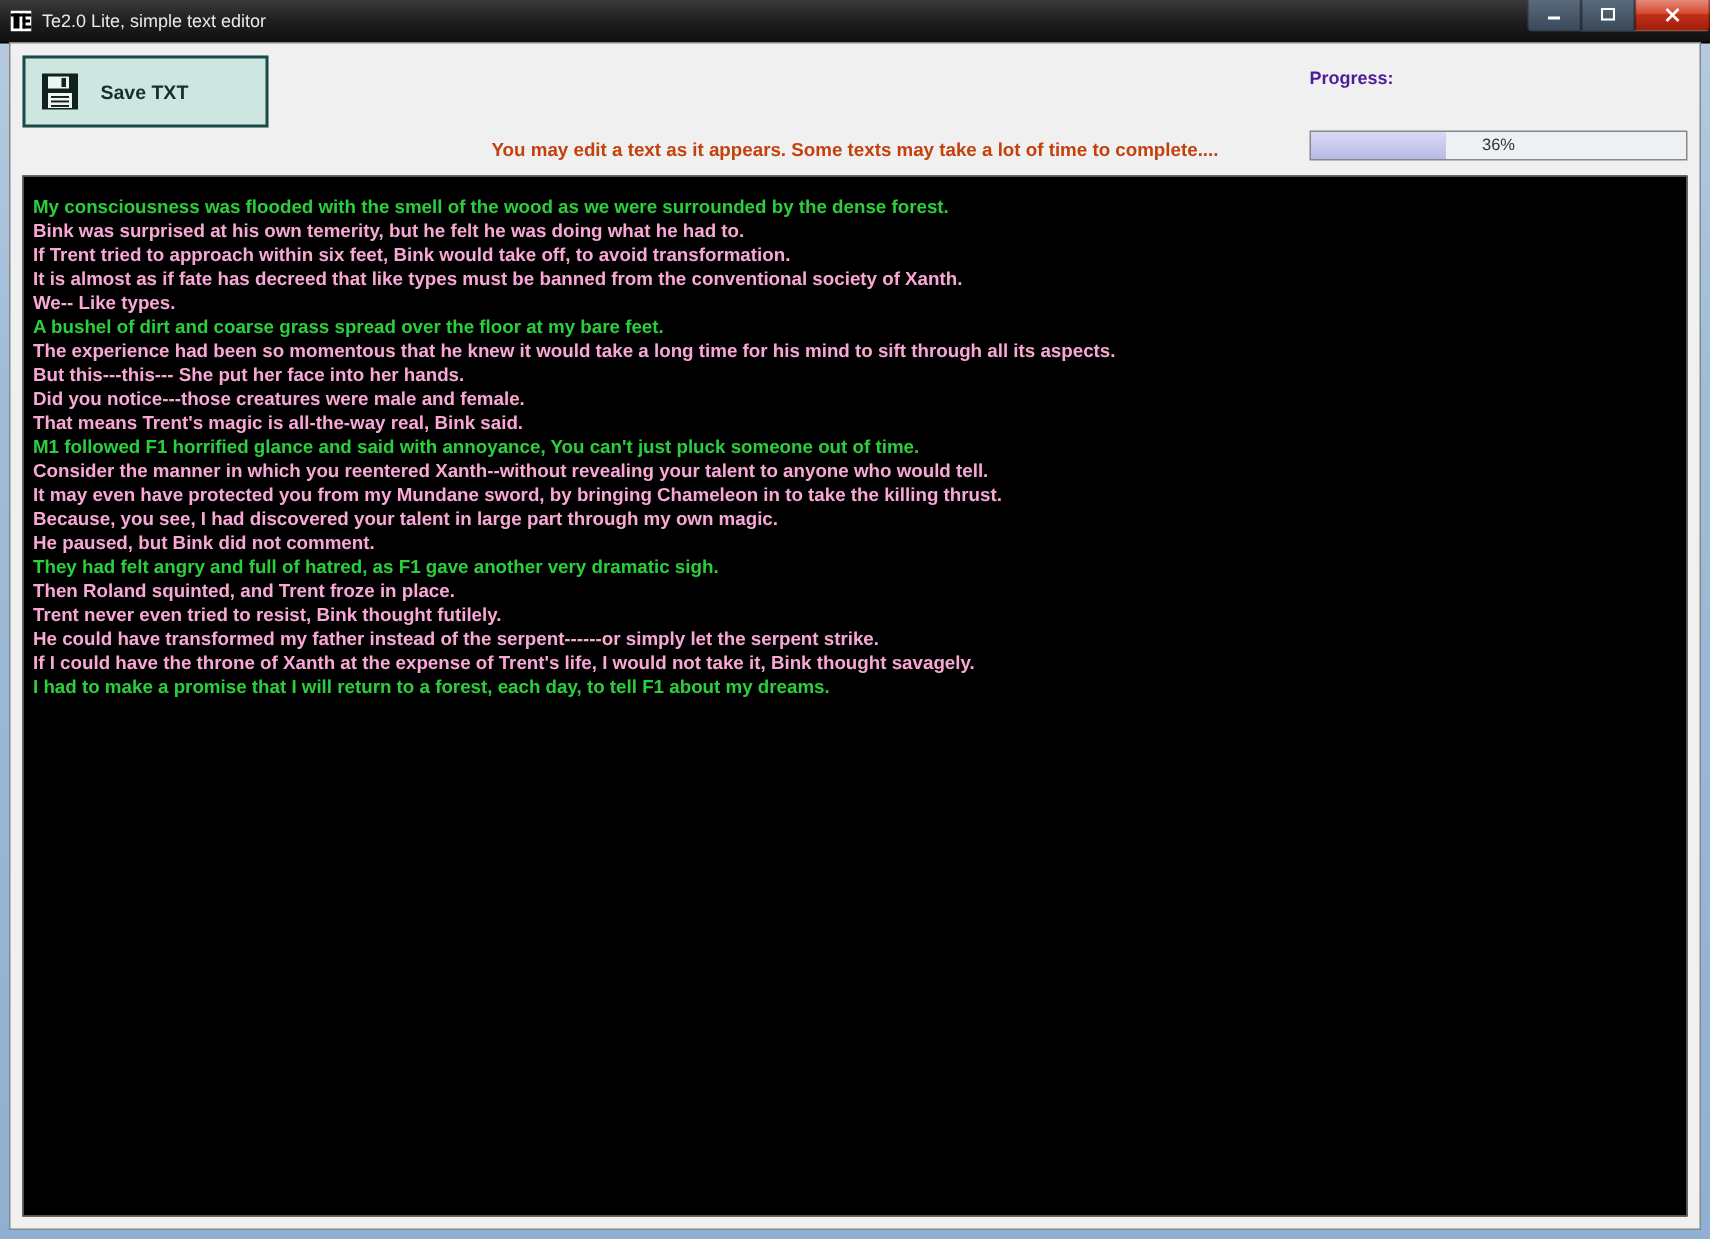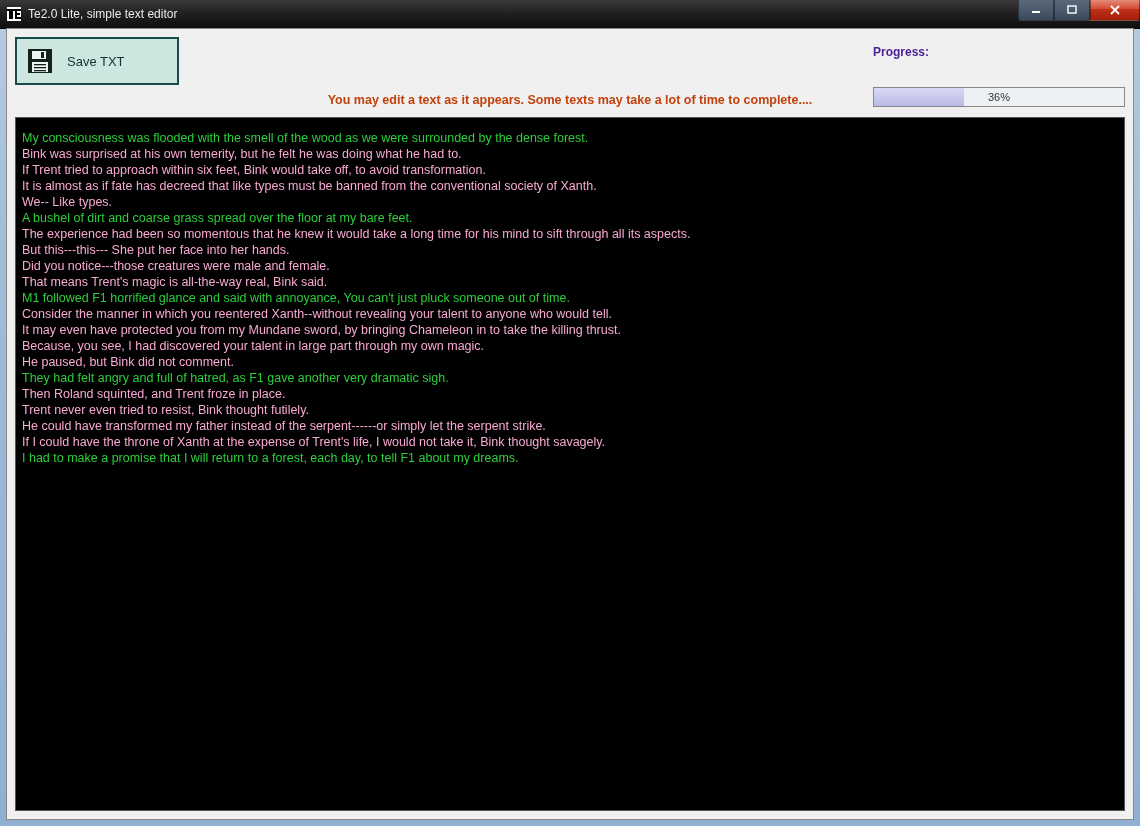--- a/index.html
+++ b/index.html
@@ -57,21 +57,21 @@
     width:160px;height:44px;
     background:#cde6e0;
     border:2px solid #1a4a4a;
     display:flex;align-items:center;
     cursor:pointer;
   }
   .save-btn .floppy{
     width:26px;height:26px;margin:0 14px 0 10px;
   }
   .save-btn .label{
-    font-size:13px;font-weight:normal;color:#15302e;
+    font-size:13px;font-weight:bold;color:#15302e;
   }
   
   .progress-wrap{
     position:absolute;right:0;top:8px;width:252px;
   }
   .progress-label{
     font-size:12px;font-weight:bold;color:#4c1d95;margin-bottom:4px;
   }
   .progress-bar{
     height:18px;border:1px solid #888;background:#eef1f4;position:relative;
@@ -93,21 +93,21 @@
     position:absolute;left:0;right:0;top:80px;bottom:0;
     background:#000;
     border:1px solid #555;
     padding:12px 6px;
     font-family:Tahoma,Arial,sans-serif;
     font-size:12.5px;
     line-height:16px;
     overflow:hidden;
     white-space:pre-wrap;
   }
-  .editor .ln{display:block;}
+  .editor .ln{display:block;font-weight:bold;}
   .c-green{color:#2bcf3b;}
   .c-cyan{color:#f9a8d4;}
 </style>
 </head>
 <body>
 
 <div class="titlebar">
   <span class="title-icon">
     <svg width="14" height="14" viewBox="0 0 14 14">
       <rect x="0" y="0" width="14" height="14" fill="#fff"></rect>

